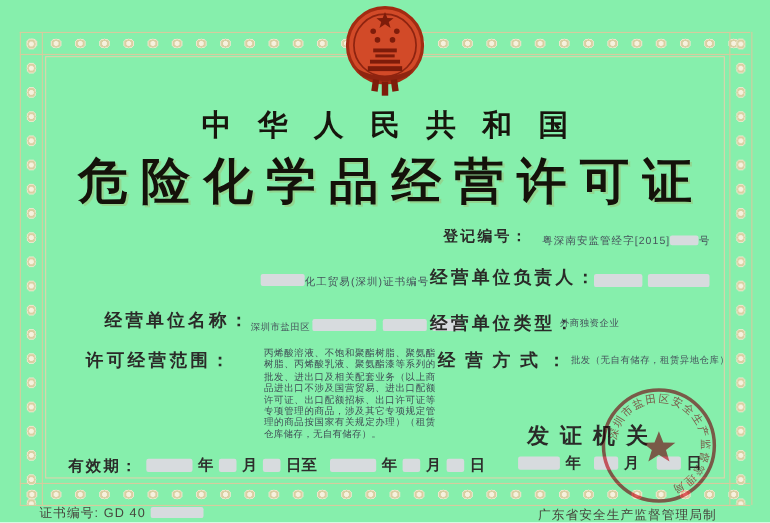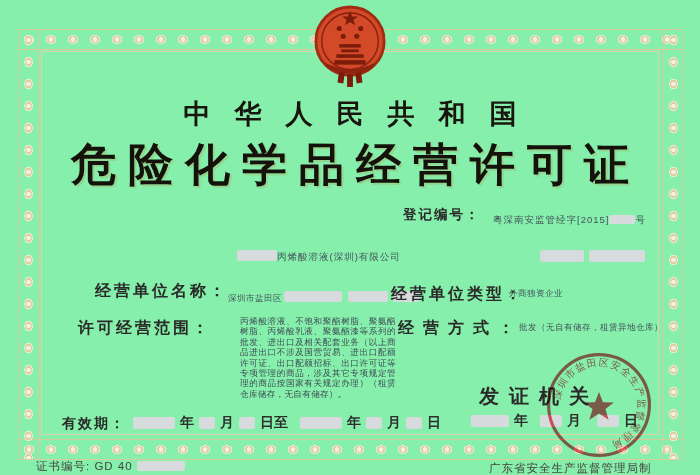--- a/index.html
+++ b/index.html
@@ -92,22 +92,23 @@
   <div class="abs country">中华人民共和国</div>
   <div class="abs lbl-sm" style="left:403px; top:206px;">登记编号：</div>
 
   <div class="abs maintitle">危险化学品经营许可证</div>
   <div class="abs" style="left:493px; top:209px;">
     <span class="val">粤深南安监管经字[2015]</span><span class="blur" style="width:26px; height:9px;"></span><span class="val">号</span>
   </div>
 
   <div class="abs lbl" style="left:95px; top:242px;margin-top:39px;">经营单位名称：</div>
   <div class="abs" style="left:237px; top:246px;">
-    <span class="blur" style="width:40px; height:11px;"></span><span class="val">丙烯酸溶液(深圳)有限公司</span>
+    <span class="blur" style="width:40px; height:11px;"></span><span class="val">化工贸易(深圳)证书编号</span>
   </div>
+  <div class="abs lbl" style="left:391px; top:242px;">经营单位负责人：</div>
   <div class="abs" style="left:540px; top:247px;">
     <span class="blur" style="width:44px; height:12px; margin-right:5px;"></span><span class="blur" style="width:56px; height:12px;"></span>
   </div>
 
   <div class="abs" style="left:228px; top:287px;">
     <span class="val-xs">深圳市盐田区</span><span class="blur" style="width:58px; height:11px; margin-left:2px;"></span><span class="blur" style="width:40px; height:11px; margin-left:6px;"></span><span class="blur" style="width:26px; height:11px; margin-left:5px;"></span>
   </div>
   <div class="abs lbl" style="left:391px; top:284px;">经营单位类型：</div>
   <div class="abs val-xs" style="left:509px; top:288px;">外商独资企业</div>
 

